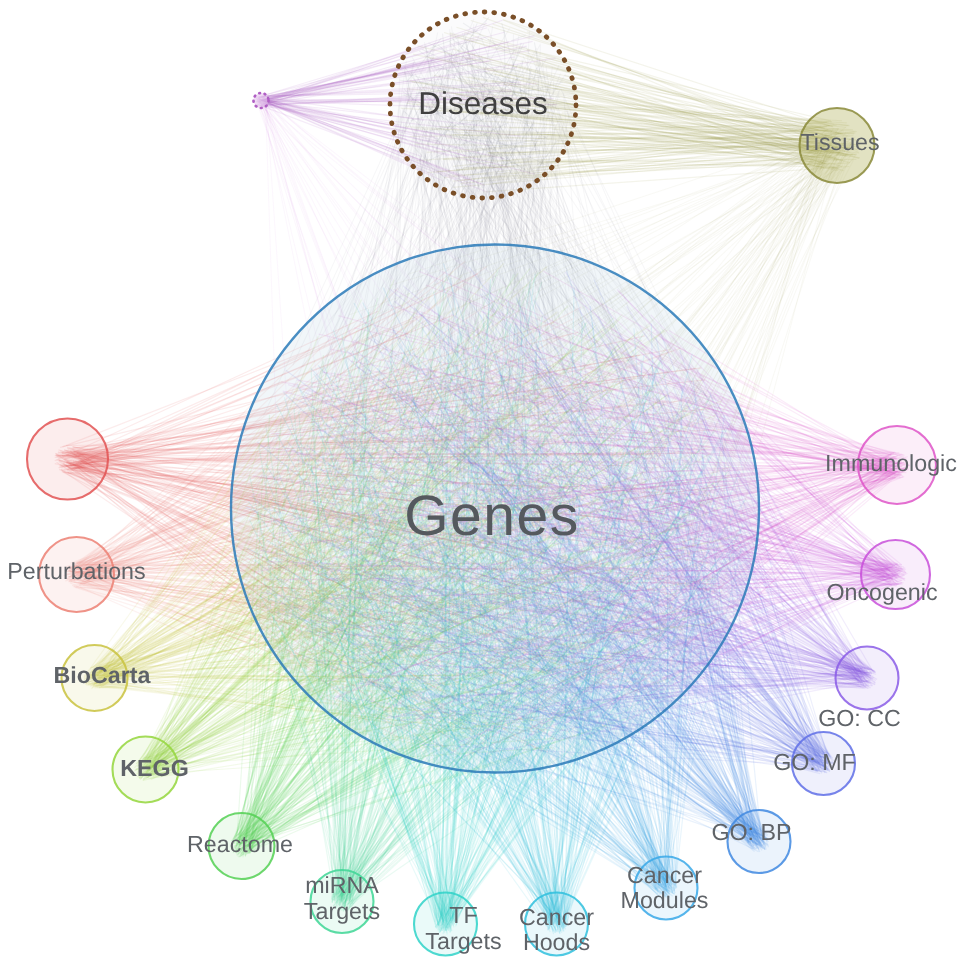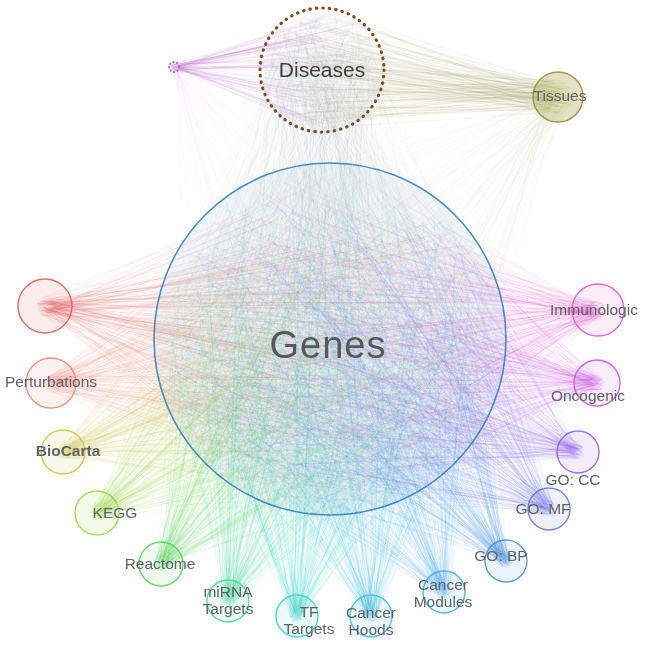--- a/index.html
+++ b/index.html
@@ -2800,21 +2800,21 @@
       <circle cx="578" cy="452" r="21" fill="#8a5ce6" fill-opacity="0.1" stroke="#8a5ce6" stroke-width="1.4" stroke-opacity="0.85"></circle>
       <circle cx="597" cy="383" r="23" fill="#c84fd9" fill-opacity="0.1" stroke="#c84fd9" stroke-width="1.4" stroke-opacity="0.85"></circle>
       <circle cx="598" cy="310" r="26" fill="#de55c8" fill-opacity="0.1" stroke="#de55c8" stroke-width="1.4" stroke-opacity="0.85"></circle>
     </svg>
   <div class="labels">
     <div class="lbl lbl-diseases" style="left: 322px; top: 70px;">Diseases</div>
     <div class="lbl" style="left: 560px; top: 96px;">Tissues</div>
     <div class="lbl lbl-genes" style="left: 328px; top: 345px;">Genes</div>
     <div class="lbl" style="left: 51px; top: 382px;">Perturbations</div>
     <div class="lbl" style="left: 68px; top: 451px; font-weight: bold;">BioCarta</div>
-    <div class="lbl" style="left: 115px; top: 513px;">KEGG</div>
+    <div class="lbl" style="left: 103px; top: 513px; font-weight: bold;">KEGG</div>
     <div class="lbl" style="left: 160px; top: 564px;">Reactome</div>
     <div class="lbl" style="left: 228px; top: 600px;">miRNA
 Targets</div>
     <div class="lbl" style="left: 309px; top: 620px;">TF
 Targets</div>
     <div class="lbl" style="left: 371px; top: 621px;">Cancer
 Hoods</div>
     <div class="lbl" style="left: 443px; top: 593px;">Cancer
 Modules</div>
     <div class="lbl" style="left: 501px; top: 556px;">GO: BP</div>

